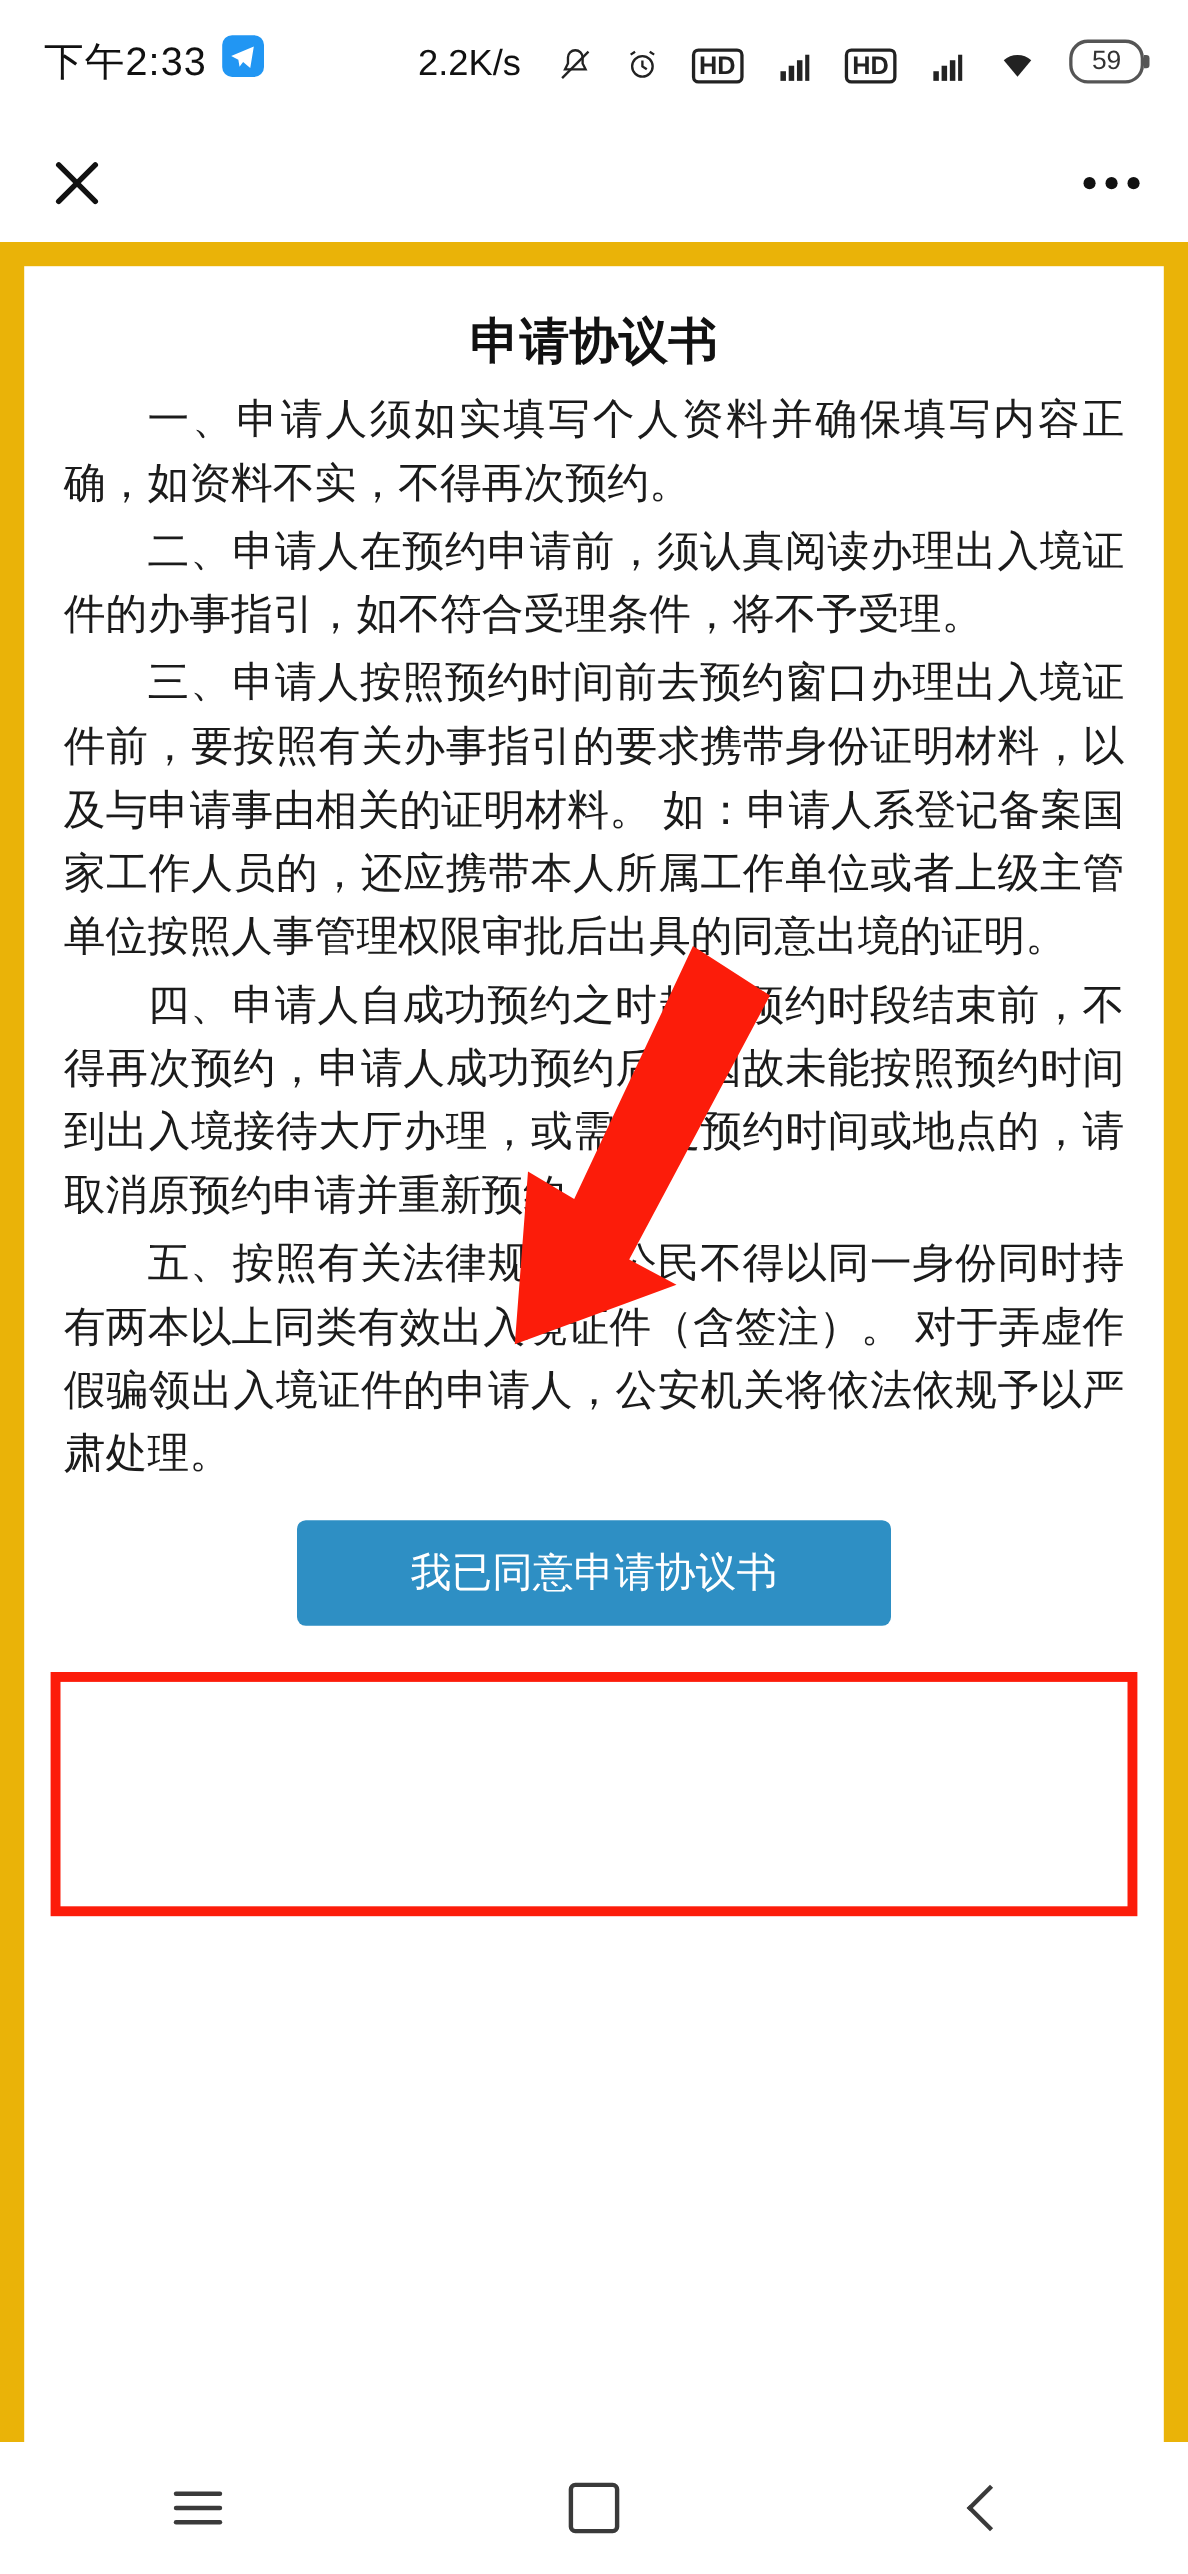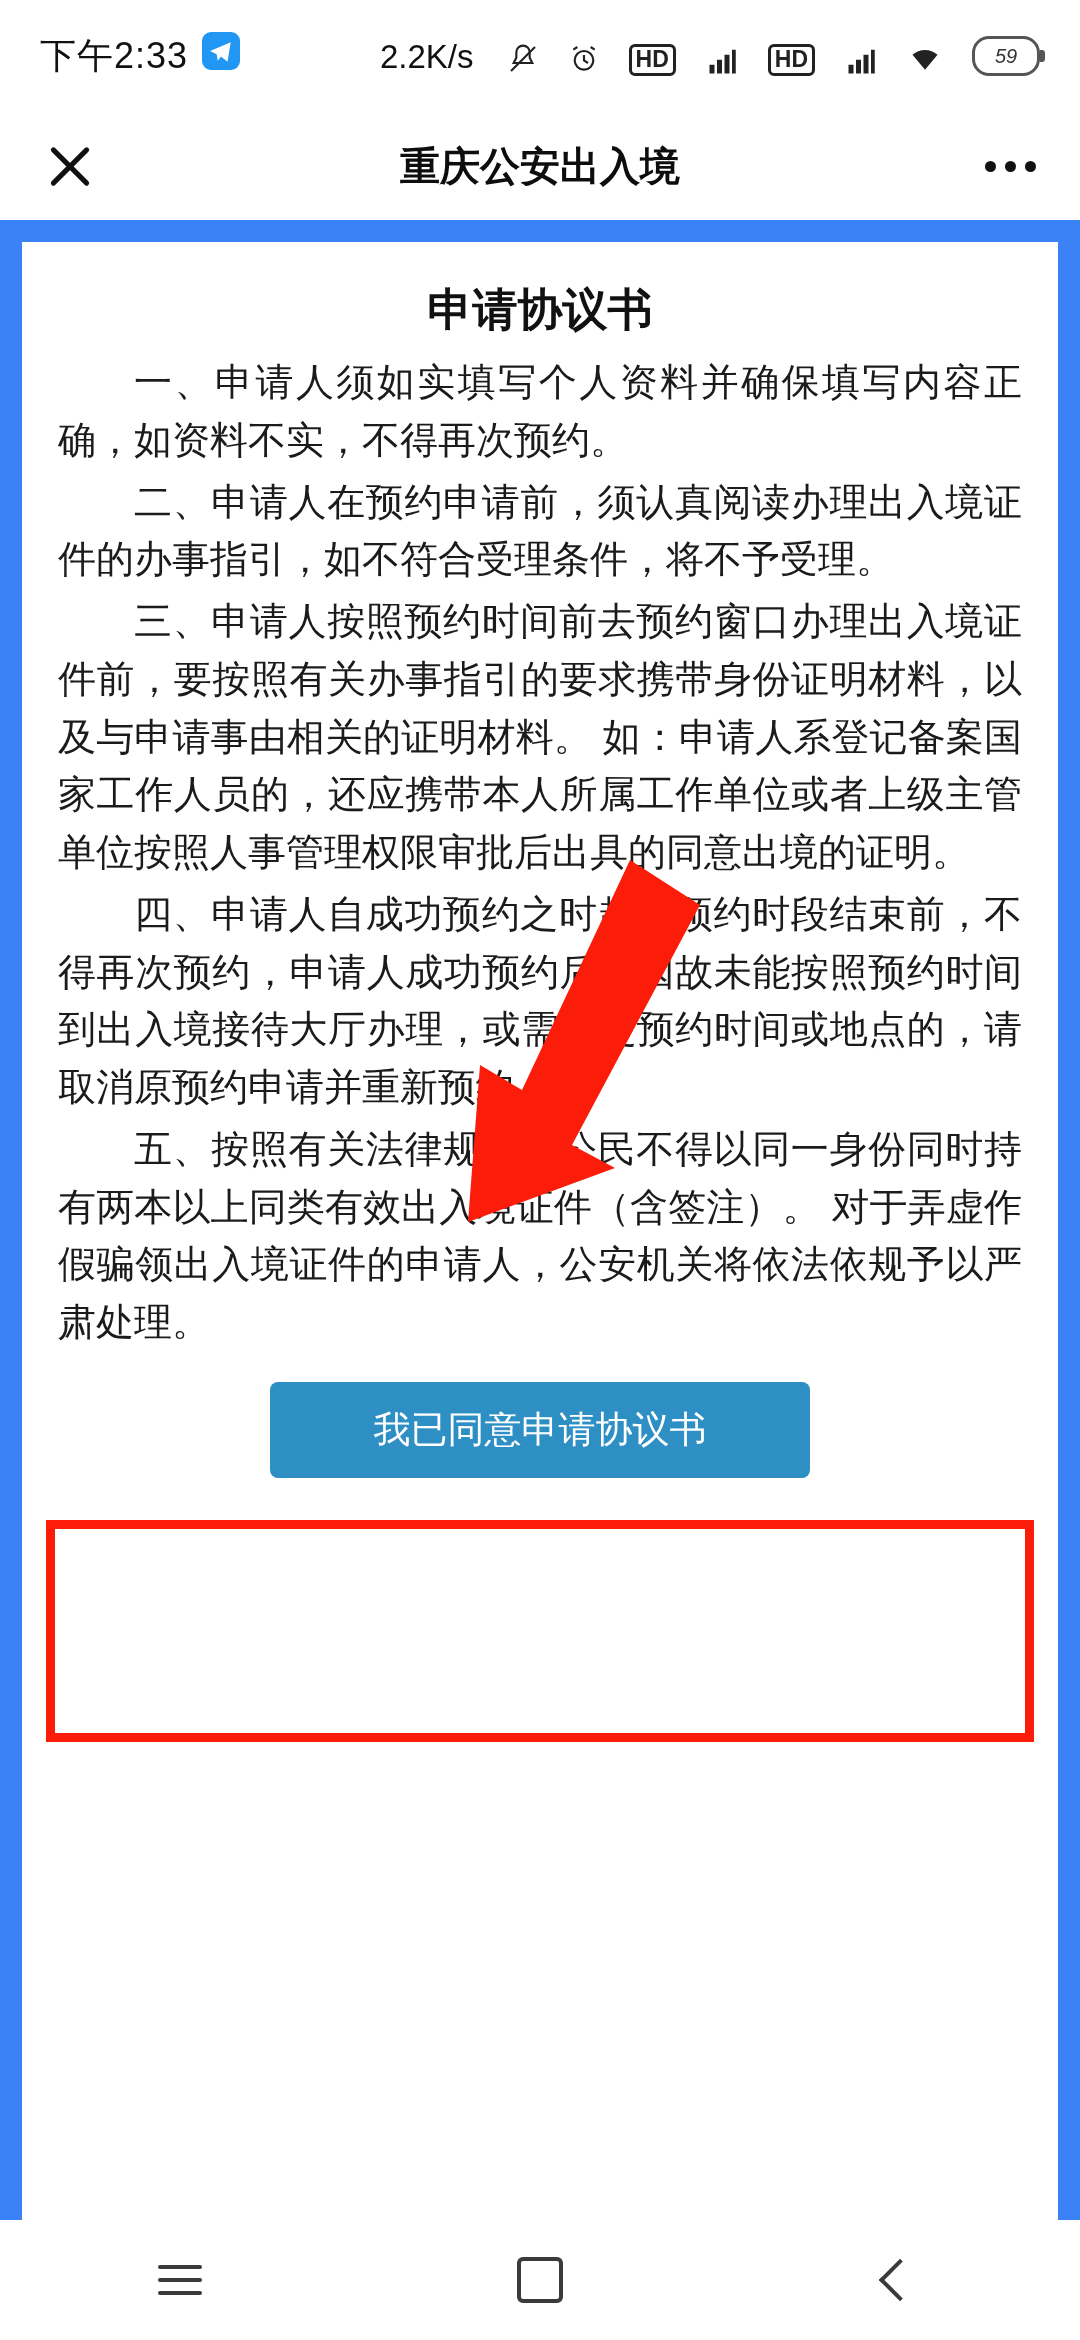--- a/index.html
+++ b/index.html
@@ -72,24 +72,23 @@
     color: #222;
   }
   .battery {
     width: 62px;
     height: 34px;
     border: 3px solid #555;
     border-radius: 17px;
     display: flex;
     align-items: center;
     justify-content: center;
-    font-size: 20px;
+    font-size: 24px;
     color: #333;
     position: relative;
-    font-style: italic;
   }
   .battery::after {
     content: "";
     position: absolute;
     right: -8px;
     top: 11px;
     width: 5px;
     height: 12px;
     background: #555;
     border-radius: 0 3px 3px 0;
@@ -144,21 +143,21 @@
   .more-dots span {
     width: 11px;
     height: 11px;
     border-radius: 50%;
     background: #111;
   }
 
   
   .page {
     position: relative;
-    background: #3b82f6;
+    background: #eab308;
     height: calc(2340px - 112px - 108px - 120px);
     box-sizing: border-box;
     padding: 22px 22px 0 22px;
   }
   .card {
     background: #ffffff;
     height: 100%;
     box-sizing: border-box;
     padding: 30px 36px 0 36px;
     overflow: hidden;
@@ -329,21 +328,20 @@
         </svg>
     </div>
     <div class="battery">
       <span>59</span>
     </div>
   </div>
 </div>
 
 <div class="titlebar">
   <div class="close-x"></div>
-  <div class="title-text">重庆公安出入境</div>
   <div class="more-dots">
     <span></span>
     <span></span>
     <span></span>
   </div>
 </div>
 
 <div class="page">
   <div class="card">
     <div class="doc-title">申请协议书</div>

